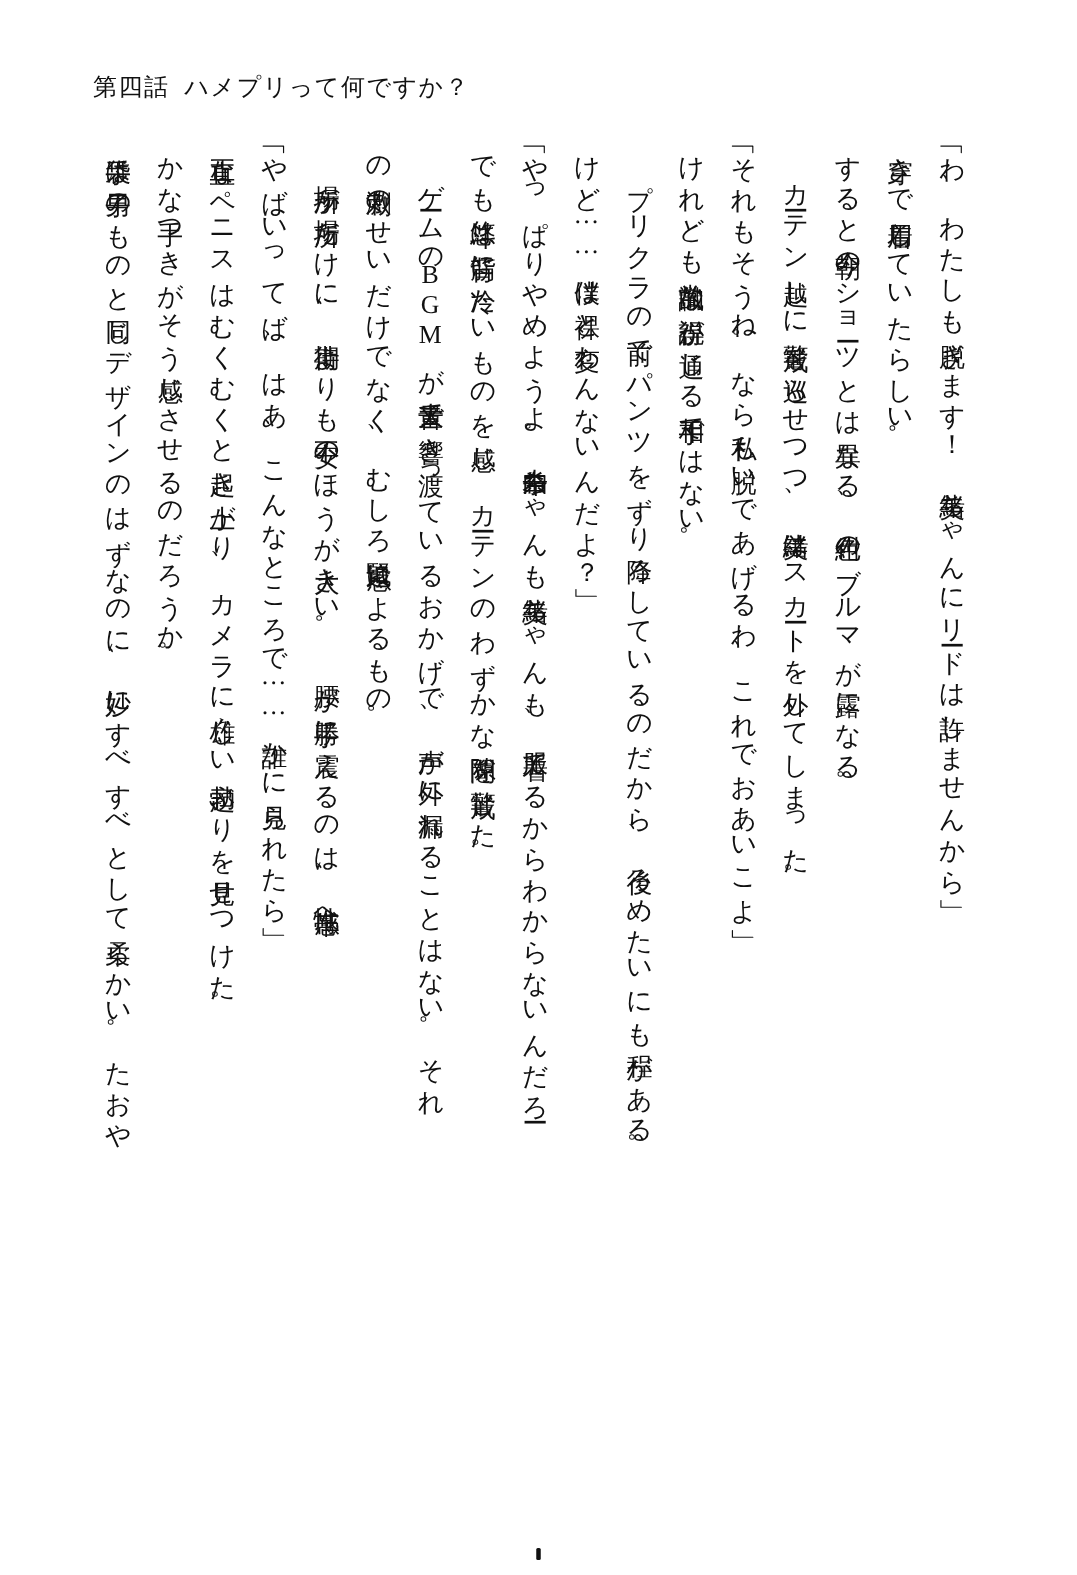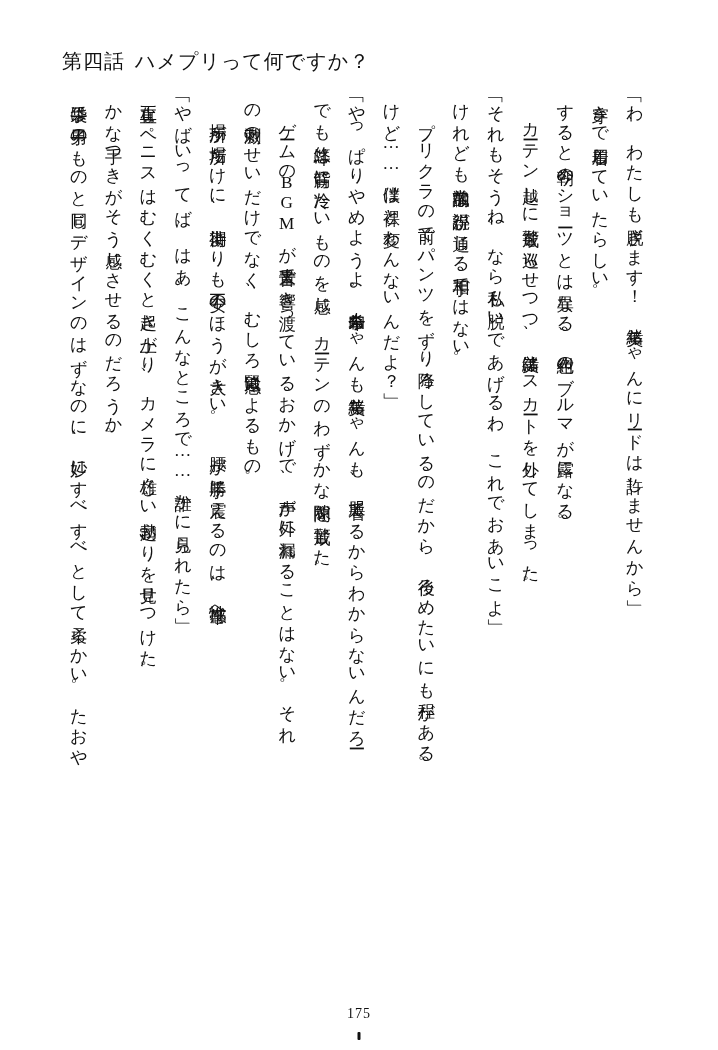--- a/index.html
+++ b/index.html
@@ -24,21 +24,21 @@
     background: #fff;
   }
 
   
   .chapter-header {
     position: absolute;
     top: 48px;
     right: 62px;
     left: 62px;
     text-align: left;
-    font-size: 20px;
+    font-size: 16px;
     letter-spacing: 1px;
     color: #111;
     white-space: nowrap;
     font-family: "Liberation Serif", "DejaVu Serif", serif;
   }
   .chapter-header .num {
     margin-right: 10px;
   }
 
   
@@ -114,16 +114,15 @@
     <div class="vtext">けど……僕は裸と変わんないんだよ？」</div>
     <div class="vtext">　プリクラの前でパンツをずり降ろしているのだから、後ろめたいにも程がある。</div>
     <div class="vtext">けれども常識的な説得が通じる相手ではない。</div>
     <div class="vtext">「それもそうね。なら私も脱いであげるわ、これでおあいこよ」</div>
     <div class="vtext">　カーテン越しに警戒を巡らせつつ、美緒はスカートを外してしまった。</div>
     <div class="vtext">すると今朝のショーツとは異なる、紺色のブルマが露になる。</div>
     <div class="vtext">穿きで着用していたらしい。</div>
     <div class="vtext">「わ、わたしも脱ぎます！　美緒ちゃんにリードは許しませんから」</div>
   </div>
 
-  <div class="page-number">175</div>
   <div class="spine-mark"></div>
 
 </div>
 
 </body></html>

